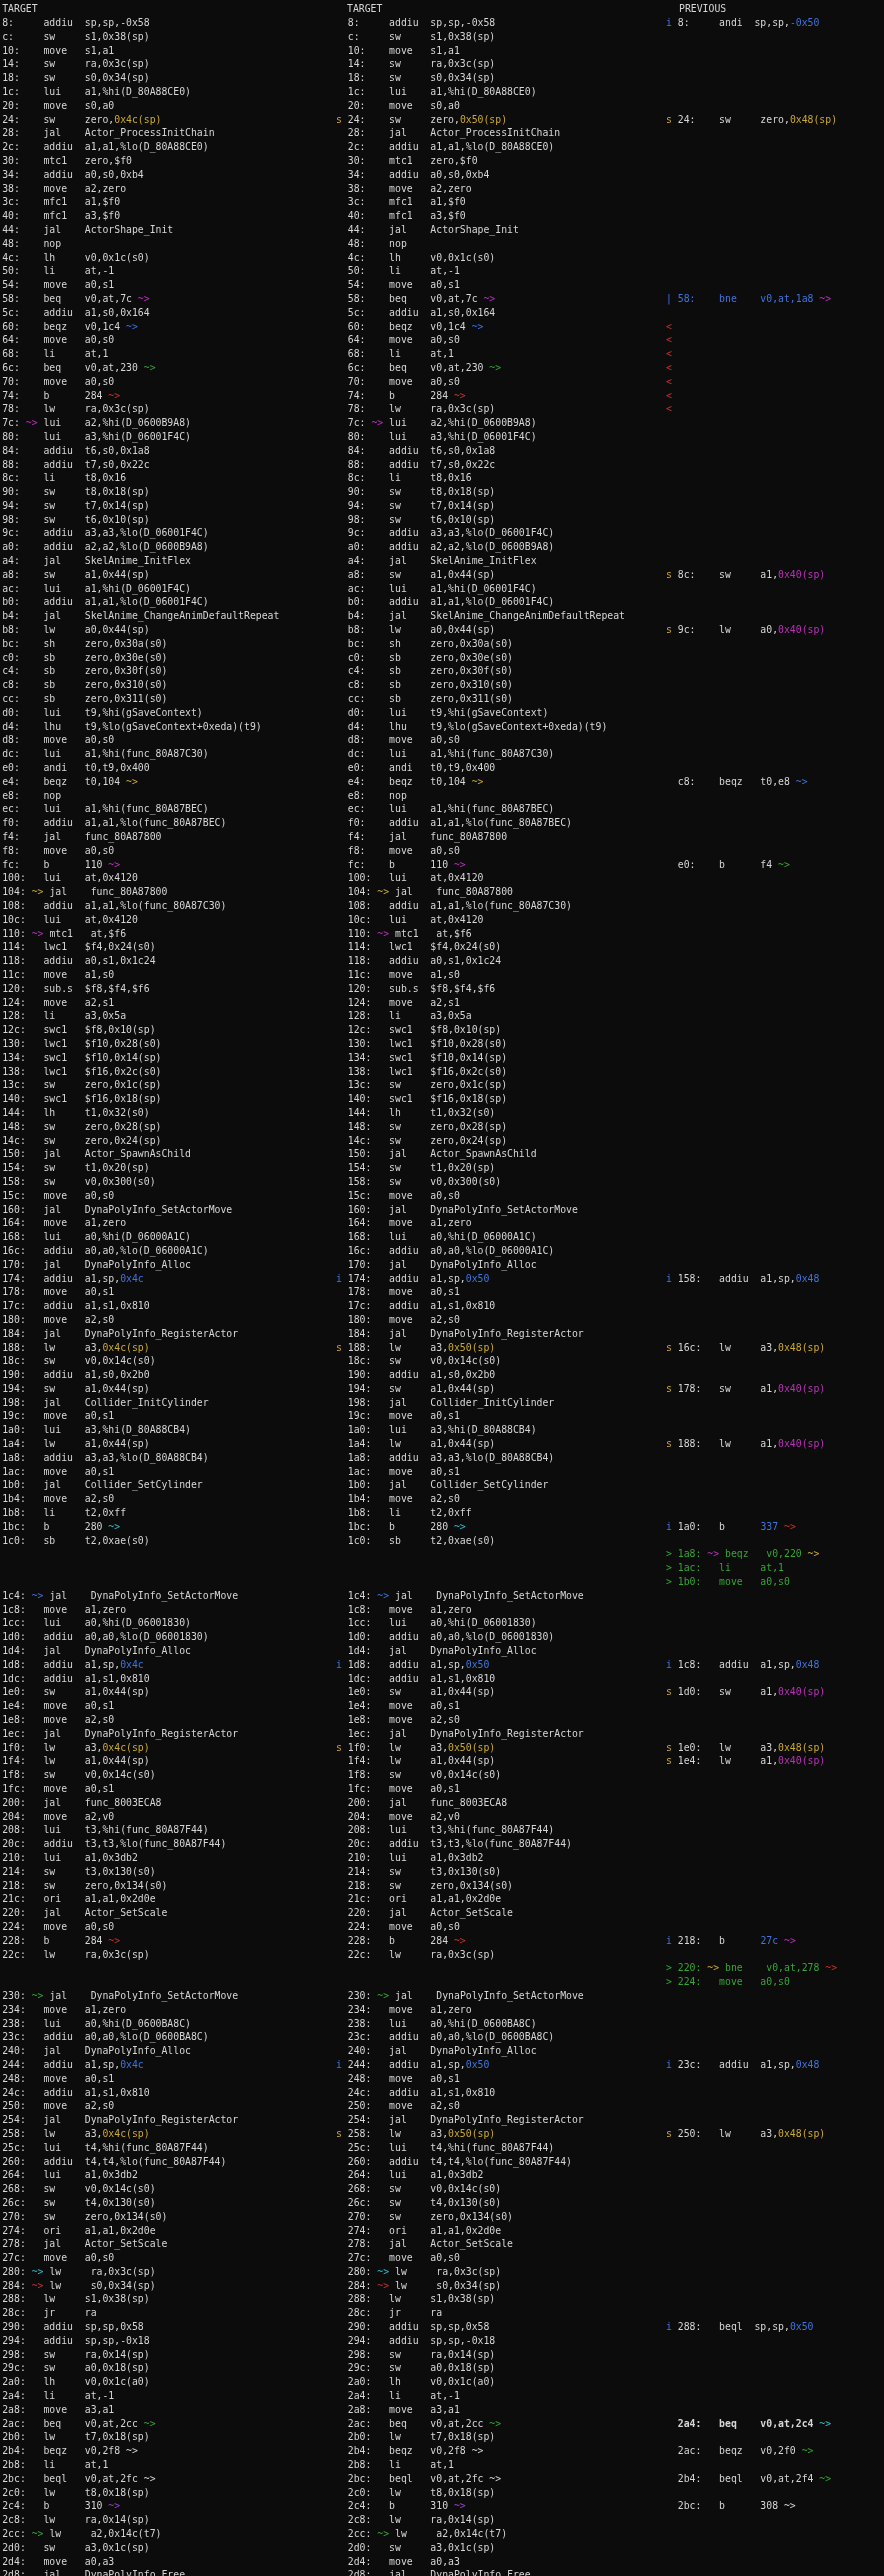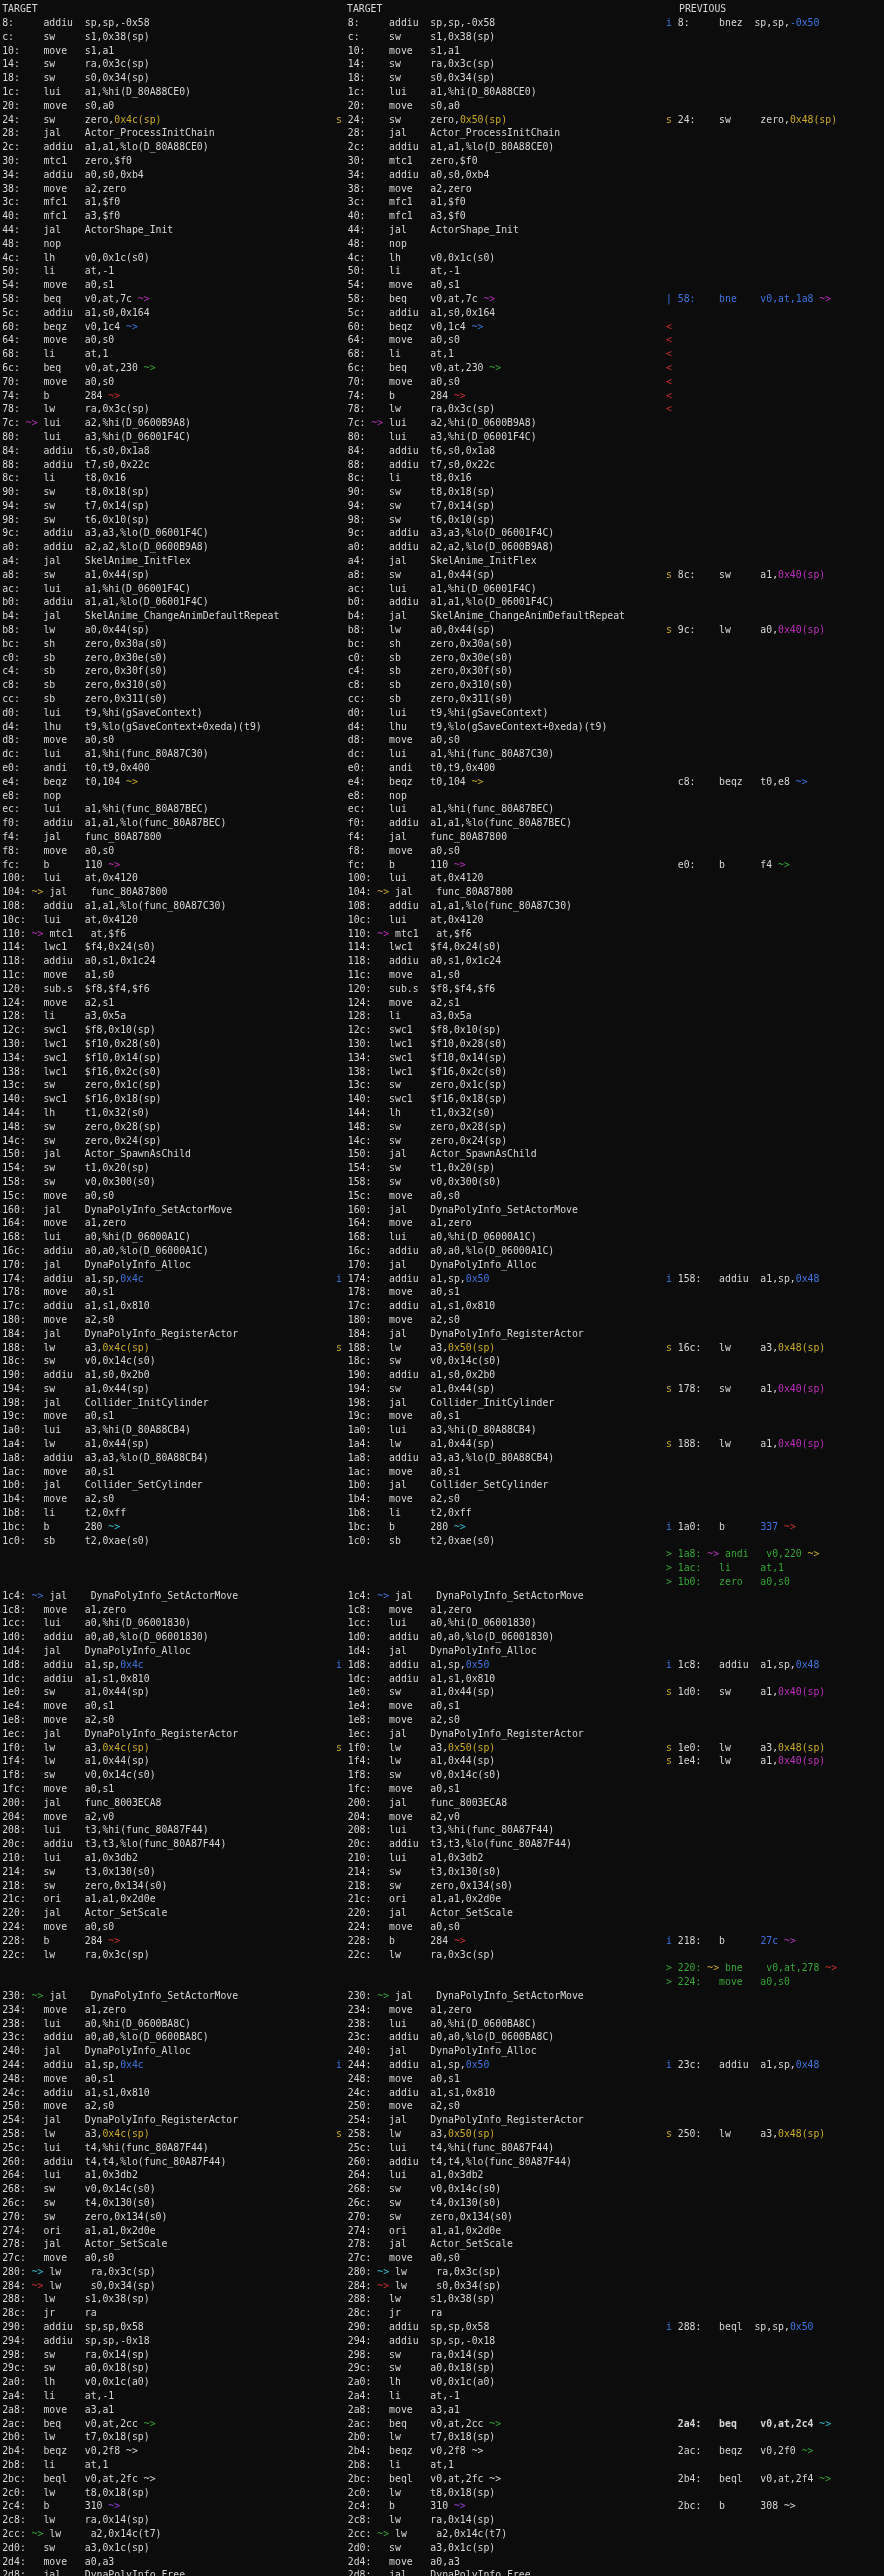--- a/index.html
+++ b/index.html
@@ -393,21 +393,21 @@
       <div class="ln"><span style="color: rgb(214, 214, 214);">  </span><span style="color: rgb(214, 214, 214);">2bc:   beql   v0,at,2fc </span><span style="color: rgb(214, 214, 214);">~&gt;</span></div>
       <div class="ln"><span style="color: rgb(214, 214, 214);">  </span><span style="color: rgb(214, 214, 214);">2c0:   lw     t8,0x18(sp)</span></div>
       <div class="ln"><span style="color: rgb(214, 214, 214);">  </span><span style="color: rgb(214, 214, 214);">2c4:   b      310 </span><span style="color: rgb(154, 63, 216);">~&gt;</span></div>
       <div class="ln"><span style="color: rgb(214, 214, 214);">  </span><span style="color: rgb(214, 214, 214);">2c8:   lw     ra,0x14(sp)</span></div>
       <div class="ln"><span style="color: rgb(214, 214, 214);">  </span><span style="color: rgb(214, 214, 214);">2cc: </span><span style="color: rgb(53, 165, 53);">~&gt; </span><span style="color: rgb(214, 214, 214);">lw     a2,0x14c(t7)</span></div>
       <div class="ln"><span style="color: rgb(214, 214, 214);">  </span><span style="color: rgb(214, 214, 214);">2d0:   sw     a3,0x1c(sp)</span></div>
       <div class="ln"><span style="color: rgb(214, 214, 214);">  </span><span style="color: rgb(214, 214, 214);">2d4:   move   a0,a3</span></div>
       <div class="ln"><span style="color: rgb(214, 214, 214);">  </span><span style="color: rgb(214, 214, 214);">2d8:   jal    DynaPolyInfo_Free</span></div>
     </div>
   <div class="col" id="col-previous">
-      <div class="ln"><span style="color: rgb(63, 116, 224);">i </span><span style="color: rgb(214, 214, 214);">8:     bnez  sp,sp,</span><span style="color: rgb(63, 116, 224);">-0x50</span></div>
+      <div class="ln"><span style="color: rgb(63, 116, 224);">i </span><span style="color: rgb(214, 214, 214);">8:     andi  sp,sp,</span><span style="color: rgb(63, 116, 224);">-0x50</span></div>
       <div class="ln"></div>
       <div class="ln"></div>
       <div class="ln"></div>
       <div class="ln"></div>
       <div class="ln"></div>
       <div class="ln"></div>
       <div class="ln"><span style="color: rgb(204, 170, 42);">s </span><span style="color: rgb(214, 214, 214);">24:    sw     zero,</span><span style="color: rgb(204, 170, 42);">0x48(sp)</span></div>
       <div class="ln"></div>
       <div class="ln"></div>
       <div class="ln"></div>
@@ -504,23 +504,23 @@
       <div class="ln"></div>
       <div class="ln"></div>
       <div class="ln"><span style="color: rgb(204, 170, 42);">s </span><span style="color: rgb(214, 214, 214);">188:   lw     a1,</span><span style="color: rgb(187, 48, 187);">0x40(sp)</span></div>
       <div class="ln"></div>
       <div class="ln"></div>
       <div class="ln"></div>
       <div class="ln"></div>
       <div class="ln"></div>
       <div class="ln"><span style="color: rgb(63, 116, 224);">i </span><span style="color: rgb(214, 214, 214);">1a0:   b      </span><span style="color: rgb(63, 116, 224);">337</span><span style="color: rgb(214, 214, 214);"> </span><span style="color: rgb(204, 48, 48);">~&gt;</span></div>
       <div class="ln"></div>
-      <div class="ln"><span style="color: rgb(53, 165, 53);">&gt; </span><span style="color: rgb(53, 165, 53);">1a8: </span><span style="color: rgb(187, 48, 187);">~&gt; </span><span style="color: rgb(53, 165, 53);">andi   v0,220 </span><span style="color: rgb(204, 170, 42);">~&gt;</span></div>
+      <div class="ln"><span style="color: rgb(53, 165, 53);">&gt; </span><span style="color: rgb(53, 165, 53);">1a8: </span><span style="color: rgb(187, 48, 187);">~&gt; </span><span style="color: rgb(53, 165, 53);">beqz   v0,220 </span><span style="color: rgb(204, 170, 42);">~&gt;</span></div>
       <div class="ln"><span style="color: rgb(53, 165, 53);">&gt; </span><span style="color: rgb(53, 165, 53);">1ac:   li     at,1</span></div>
-      <div class="ln"><span style="color: rgb(53, 165, 53);">&gt; </span><span style="color: rgb(53, 165, 53);">1b0:   zero   a0,s0</span></div>
+      <div class="ln"><span style="color: rgb(53, 165, 53);">&gt; </span><span style="color: rgb(53, 165, 53);">1b0:   move   a0,s0</span></div>
       <div class="ln"></div>
       <div class="ln"></div>
       <div class="ln"></div>
       <div class="ln"></div>
       <div class="ln"></div>
       <div class="ln"><span style="color: rgb(63, 116, 224);">i </span><span style="color: rgb(214, 214, 214);">1c8:   addiu  a1,sp,</span><span style="color: rgb(63, 116, 224);">0x48</span></div>
       <div class="ln"></div>
       <div class="ln"><span style="color: rgb(204, 170, 42);">s </span><span style="color: rgb(214, 214, 214);">1d0:   sw     a1,</span><span style="color: rgb(187, 48, 187);">0x40(sp)</span></div>
       <div class="ln"></div>
       <div class="ln"></div>

